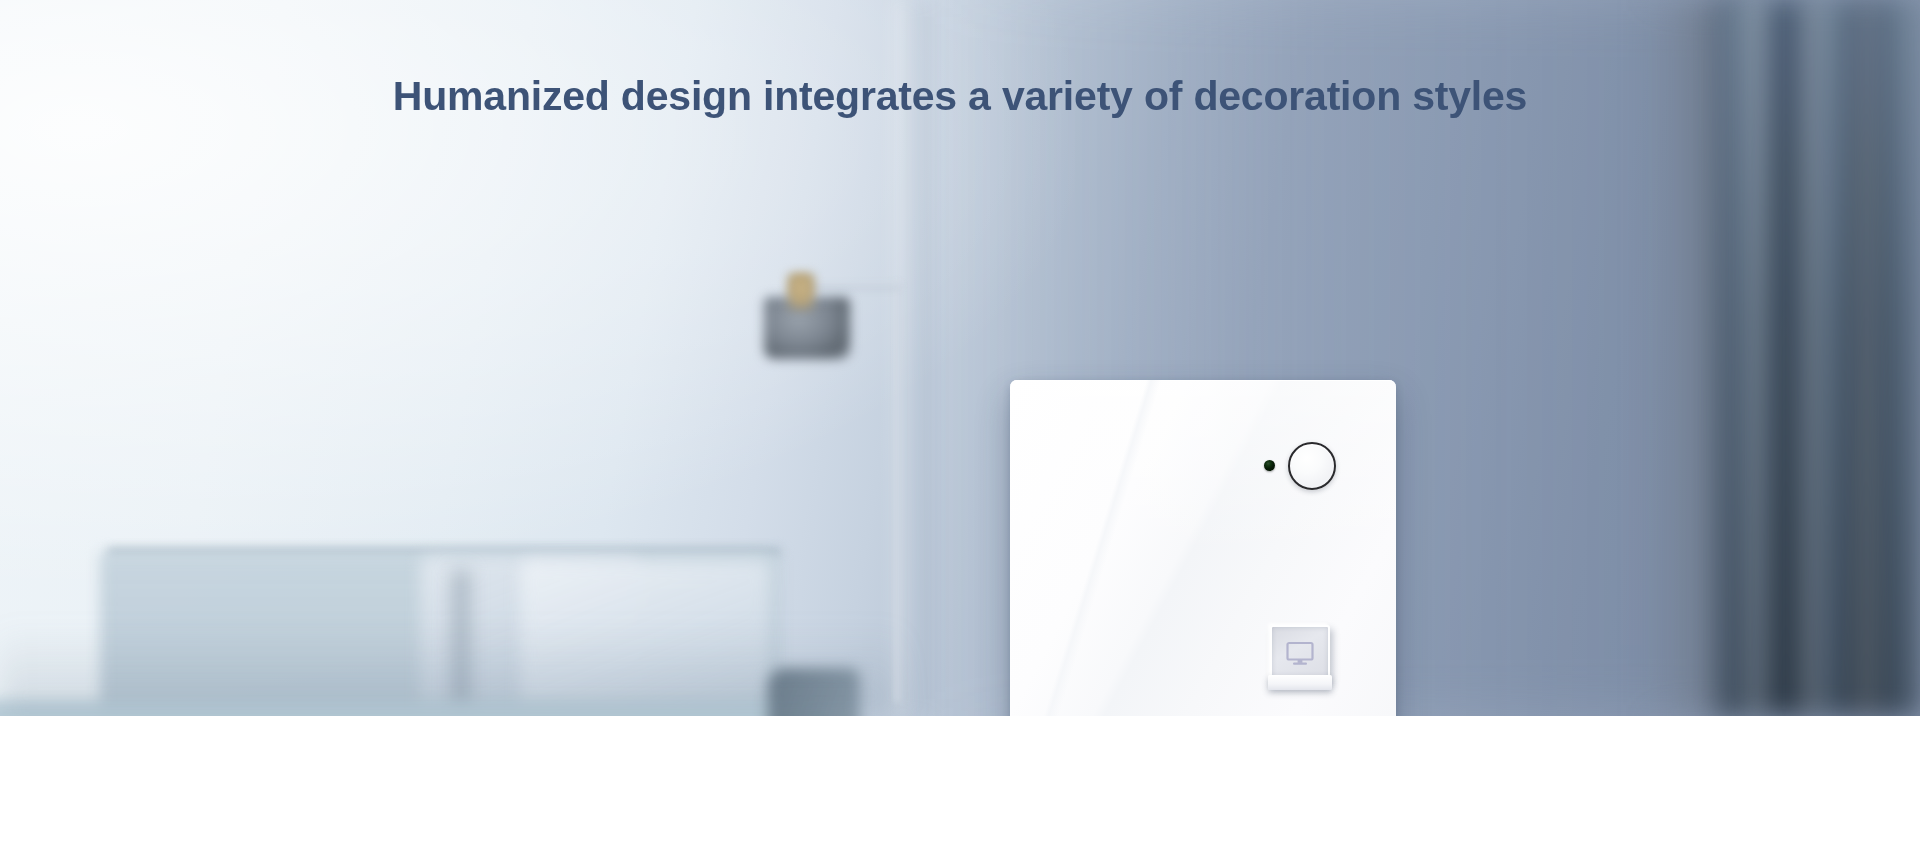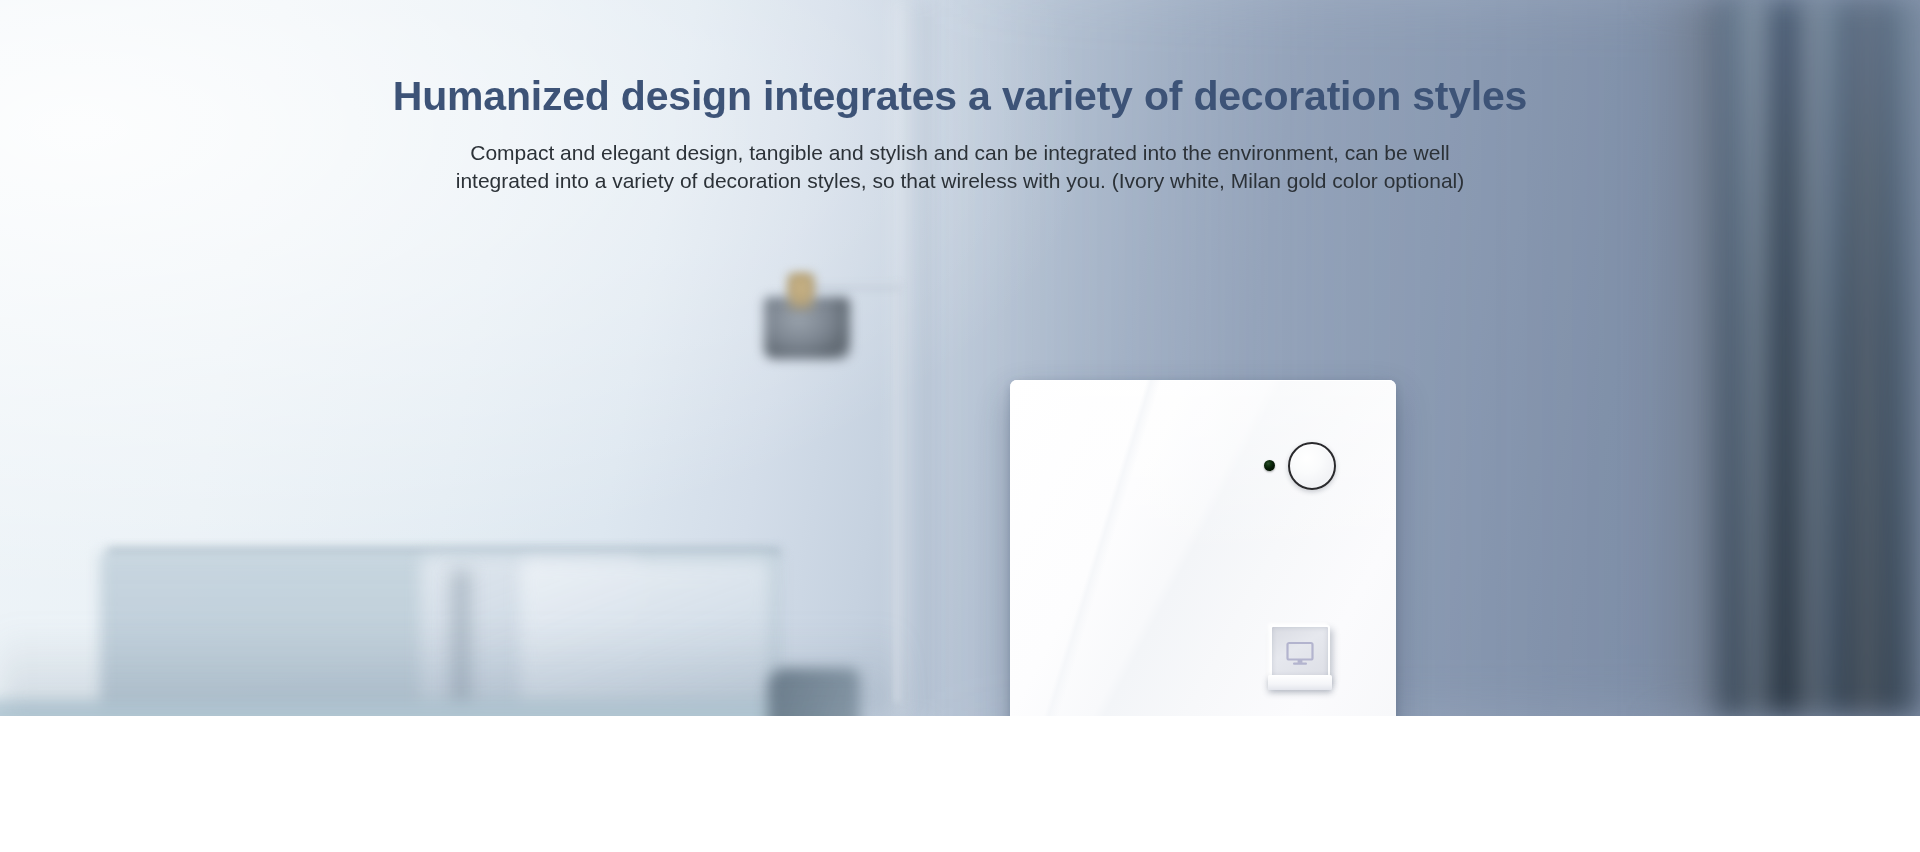--- a/index.html
+++ b/index.html
@@ -419,16 +419,15 @@
         <rect x="2.5" y="2" width="25" height="16.5" rx="1.6" fill="none" stroke="#b3b4ce" stroke-width="2.2"></rect>
         <rect x="12.6" y="18.5" width="4.8" height="3.4" fill="#b3b4ce"></rect>
         <rect x="8" y="21.6" width="14" height="2.2" rx="1.1" fill="#b3b4ce"></rect>
       </svg>
     </div>
     <div class="socket-tab"></div>
   </div>
 
   <div class="copy">
     <h1 class="headline">Humanized design integrates a variety of decoration styles</h1>
-    <p class="subcopy">Compact and elegant design, tangible and stylish and can be integrated into the environment, can be well integrated into a variety of decoration styles, so that wireless with you. (Ivory white, Milan gold color optional)</p>
   </div>
 
 </div>
 
 </body></html>

